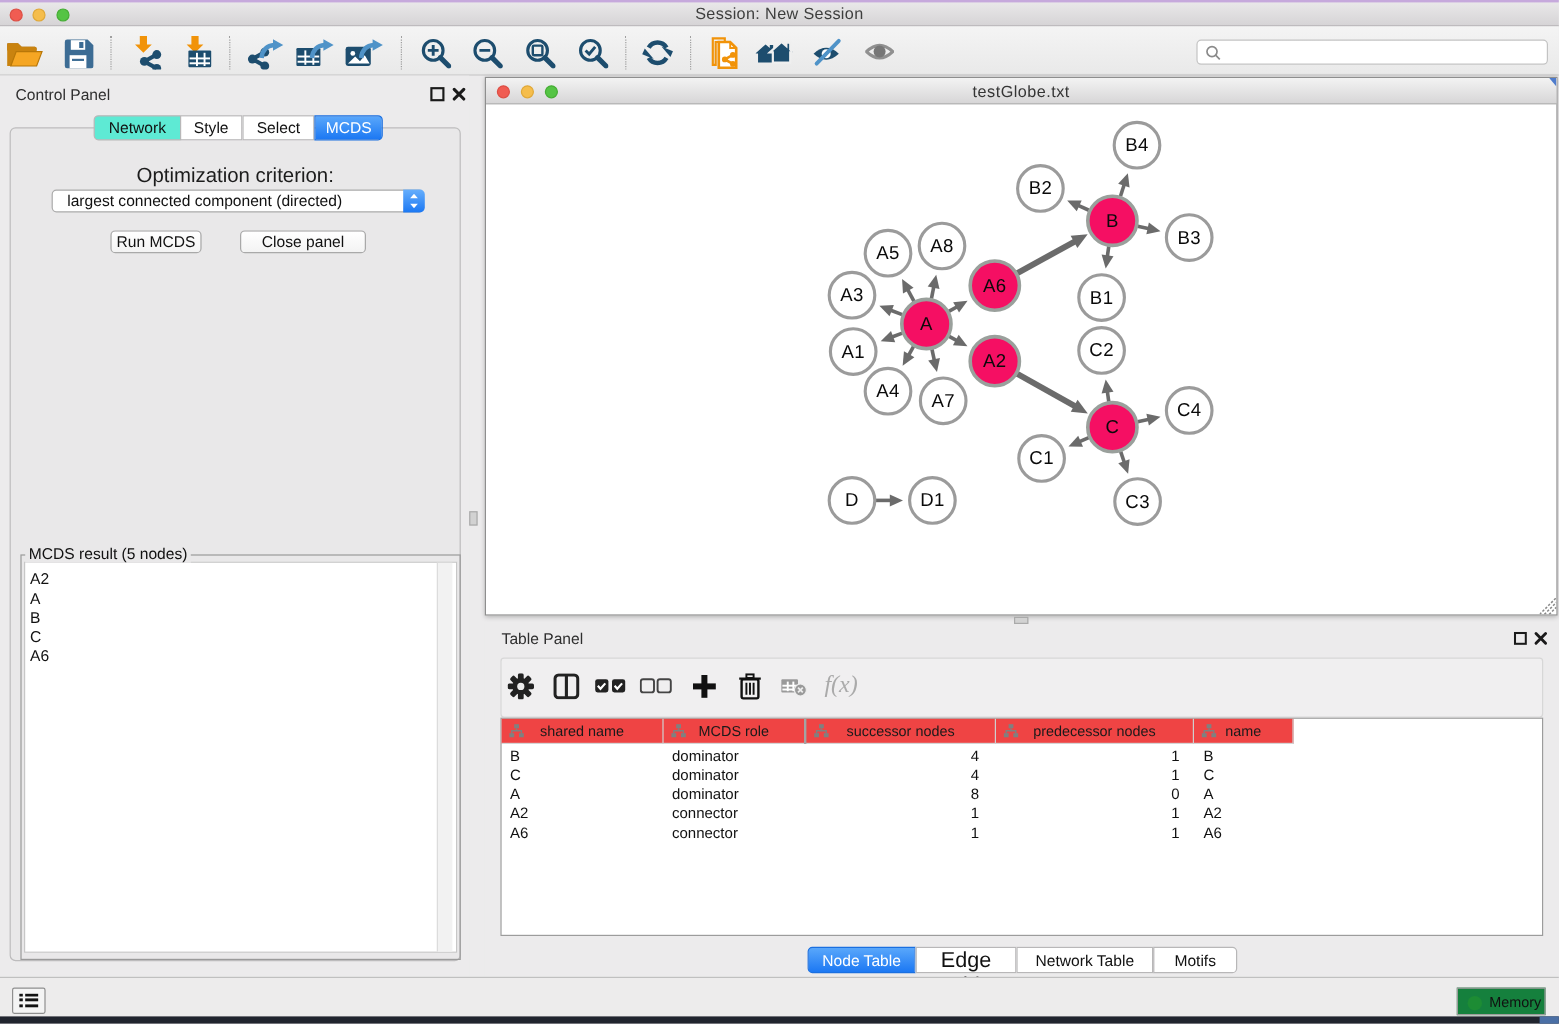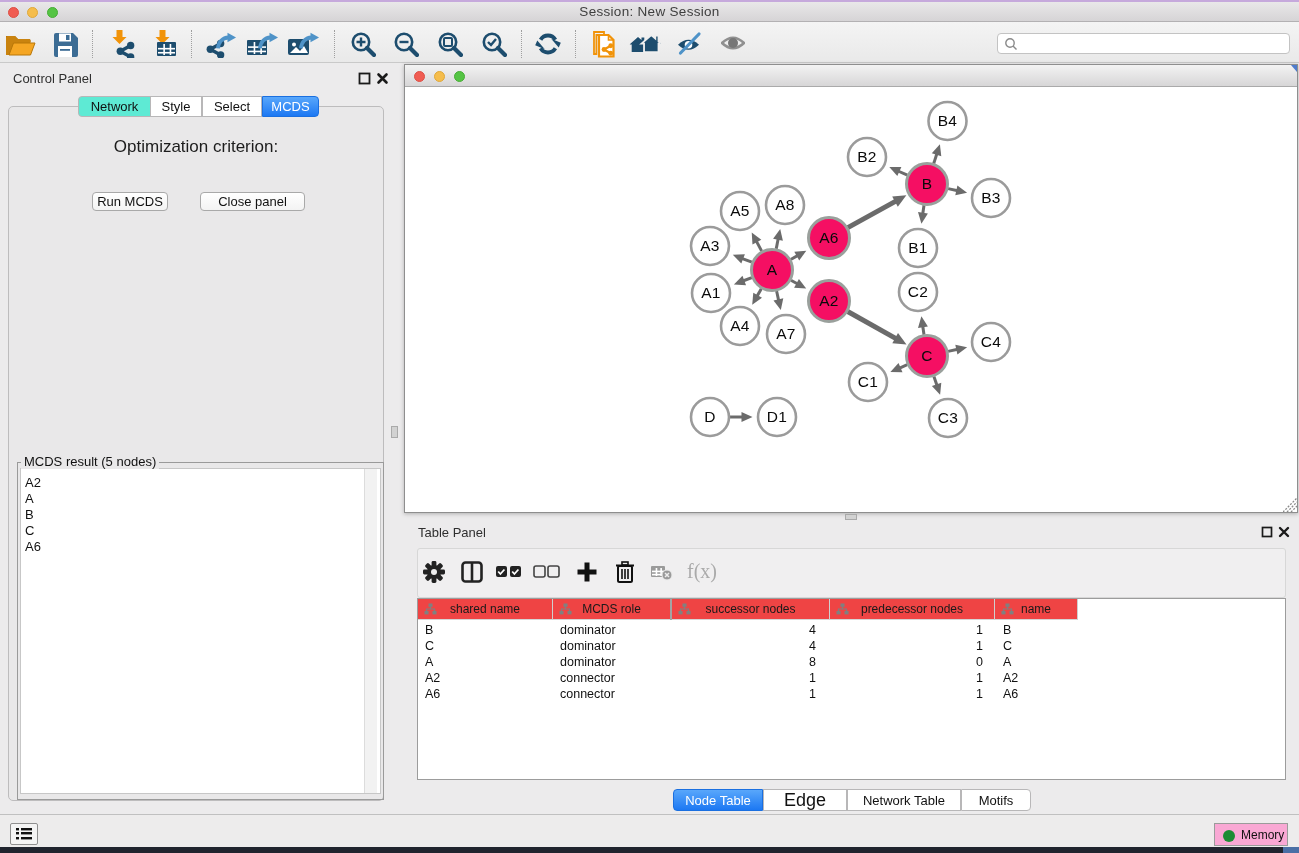--- a/index.html
+++ b/index.html
@@ -191,40 +191,50 @@
     </svg>
 <svg class="abs" width="13" height="13" style="left:376px;top:9px">
       <path d="M2.5 2.5 L10.5 10.5 M10.5 2.5 L2.5 10.5" stroke="#1a1a1a" stroke-width="2.6" stroke-linecap="round"></path>
     </svg>
 <div class="abs" style="left:8px;top:43px;width:376px;height:695px;background:#e9e8e9;border:1px solid #bdbcbd;border-radius:5px"></div>
 <div class="abs" style="left:78px;top:33px;width:73px;height:21px;background:#5eead4;color:#111;border:1px solid #b8b7b8;border-radius:4px 0 0 4px;margin-left:0px;font-size:13px;text-align:center;line-height:20px">Network</div>
 <div class="abs" style="left:151px;top:33px;width:52px;height:21px;background:#fff;color:#111;border:1px solid #b8b7b8;;margin-left:-1px;font-size:13px;text-align:center;line-height:20px">Style</div>
 <div class="abs" style="left:203px;top:33px;width:60px;height:21px;background:#fff;color:#111;border:1px solid #b8b7b8;;margin-left:-1px;font-size:13px;text-align:center;line-height:20px">Select</div>
 <div class="abs" style="left:263px;top:33px;width:57px;height:21px;background:linear-gradient(#59a7fb,#1c78f3);color:#fff;border:1px solid #1a6fe0;border-radius:0 4px 4px 0;margin-left:-1px;font-size:13px;text-align:center;line-height:20px">MCDS</div>
 <div class="abs" style="left:61px;top:74px;width:270px;text-align:center;font-size:17px;color:#1c1c1c">Optimization criterion:</div>
+<div class="abs" style="left:43px;top:95px;width:310px;height:19px;background:#fff;border:1px solid #ababab;border-radius:4px">
+<div class="abs" style="left:12px;top:1px;font-size:13px;color:#111">largest connected component (directed)</div>
+<div class="abs" style="left:292px;top:-1px;width:18px;height:19px;background:linear-gradient(#66aefc,#1c78f3);border-radius:0 4px 4px 0">
+<svg width="18" height="19">
+          <path d="M9 3.5 L12.2 7.2 H5.8 Z" fill="#fff"></path>
+          <path d="M9 15.5 L12.2 11.8 H5.8 Z" fill="#fff"></path>
+        </svg>
+</div>
+    </div>
 <div class="abs" style="left:92px;top:129px;width:76px;height:19px;background:linear-gradient(#fff,#f3f3f3);border:1px solid #a9a9a9;border-radius:4px;font-size:13px;text-align:center;line-height:18px;color:#111">Run MCDS</div>
 <div class="abs" style="left:200px;top:129px;width:105px;height:19px;background:linear-gradient(#fff,#f3f3f3);border:1px solid #a9a9a9;border-radius:4px;font-size:13px;text-align:center;line-height:18px;color:#111">Close panel</div>
 <div class="abs" style="left:17px;top:399px;width:367px;height:338px;border:1px solid #9a9a9a">
 <div class="abs" style="left:2px;top:5px;width:361px;height:326px;background:#fff;border:1px solid #c7c7c7">
 <div class="abs" style="left:4px;top:6px;font-size:13px;color:#111">A2</div>
 <div class="abs" style="left:4px;top:22px;font-size:13px;color:#111">A</div>
 <div class="abs" style="left:4px;top:38px;font-size:13px;color:#111">B</div>
 <div class="abs" style="left:4px;top:54px;font-size:13px;color:#111">C</div>
 <div class="abs" style="left:4px;top:70px;font-size:13px;color:#111">A6</div>
 <div class="abs" style="left:343px;top:0;width:13px;height:324px;background:#f2f2f2;border-left:1px solid #dcdcdc"></div>
 </div>
 <div class="abs" style="left:3px;top:-9px;background:#e9e8e9;padding:0 3px;font-size:13px;color:#111;z-index:5">MCDS result (5 nodes)</div>
 </div>
 </div>
 <div class="abs" style="left:391px;top:426px;width:7px;height:12px;background:#d2d2d2;border:1px solid #aaa"></div>
 <div class="abs" style="left:404px;top:64px;width:894px;height:449px;background:#fff;border:1px solid #8e8e8e;box-shadow:0 1px 4px rgba(0,0,0,0.25)">
 <div class="abs" style="left:0;top:0;width:892px;height:22px;background:linear-gradient(#f3f3f3,#d7d6d7);border-bottom:1px solid #aaa">
 <div class="abs" style="left:8.5px;top:6px;width:11px;height:11px;border-radius:50%;background:#f05c52;border:1px solid #dd4f45"></div>
 <div class="abs" style="left:28.5px;top:6px;width:11px;height:11px;border-radius:50%;background:#f5bd4c;border:1px solid #e0a838"></div>
 <div class="abs" style="left:48.5px;top:6px;width:11px;height:11px;border-radius:50%;background:#55c444;border:1px solid #46ad35"></div>
+<div class="abs" style="left:0;top:4px;width:892px;text-align:center;font-size:13.5px;letter-spacing:0.4px;color:#353535">testGlobe.txt</div>
 </div>
 <svg class="abs" width="6" height="7" style="left:886px;top:0">
       <path d="M0 0 H6 V7 Z" fill="#4f7ccc"></path>
     </svg>
 <svg class="abs" width="14" height="14" style="left:878px;top:433px">
 <line x1="0" y1="14" x2="14" y2="0" stroke="#8a8a8a" stroke-width="1.3" stroke-dasharray="2 1.4"></line>
 <line x1="4" y1="14" x2="14" y2="4" stroke="#8a8a8a" stroke-width="1.3" stroke-dasharray="2 1.4"></line>
 <line x1="8" y1="14" x2="14" y2="8" stroke="#8a8a8a" stroke-width="1.3" stroke-dasharray="2 1.4"></line>
 </svg>
 </div>
@@ -376,21 +386,21 @@
           <rect x="0" y="0" width="14" height="11" rx="1" fill="#9a9a9a"></rect>
           <rect x="4.662" y="2" width="1.6" height="8" fill="#fff"></rect>
           <rect x="9.324" y="2" width="1.6" height="8" fill="#fff"></rect>
           <rect x="1" y="4.62" width="12" height="1.6" fill="#fff"></rect>
           <rect x="1" y="7.81" width="12" height="1.6" fill="#fff"></rect>
         </g>
         <circle cx="16" cy="13" r="5" fill="#9a9a9a" stroke="#ededed" stroke-width="1"></circle>
         <path d="M14 11 l4 4 M18 11 l-4 4" stroke="#ededed" stroke-width="1.5"></path>
       </svg>
     </div>
-<div class="abs" style="left:283px;top:40px;font-family:'Liberation Serif',serif;font-size:20px;color:#aaa">f(x)</div>
+<div class="abs" style="left:283px;top:40px;font-family:'Liberation Serif',serif;font-style:italic;font-size:20px;color:#aaa">f(x)</div>
 <div class="abs" style="left:13px;top:78px;width:869px;height:182px;background:#fff;border:1px solid #9c9c9c">
 <div class="abs" style="left:0;top:0;width:660px;height:21px;background:#ef4444;border-bottom:1px solid #d5d5d5">
 <div class="abs" style="left:0px;top:0;width:135px;height:21px;border-right:1px solid #cfcfcf;text-align:center;font-size:12px;line-height:21px;color:#1a1a1a">shared name</div>
 <div class="abs" style="left:135px;top:0;width:119px;height:21px;border-right:2px solid #a3a3a3;text-align:center;font-size:12px;line-height:21px;color:#1a1a1a">MCDS role</div>
 <div class="abs" style="left:254px;top:0;width:158px;height:21px;border-right:1px solid #cfcfcf;text-align:center;font-size:12px;line-height:21px;color:#1a1a1a">successor nodes</div>
 <div class="abs" style="left:412px;top:0;width:165px;height:21px;border-right:1px solid #cfcfcf;text-align:center;font-size:12px;line-height:21px;color:#1a1a1a">predecessor nodes</div>
 <div class="abs" style="left:577px;top:0;width:83px;height:21px;border-right:1px solid #cfcfcf;text-align:center;font-size:12px;line-height:21px;color:#1a1a1a">name</div>
 <div class="abs" style="left:6px;top:4px">
           <svg width="13" height="12" viewBox="0 0 13 12">
             <rect x="4.5" y="0.5" width="4" height="3.4" fill="#808080"></rect>
@@ -467,19 +477,19 @@
 <div class="abs" style="left:10px;top:8px;width:28px;height:22px;background:#f4f4f4;border:1px solid #8f8f8f;border-radius:2px">
 <svg width="16" height="12" style="position:absolute;left:5px;top:4px">
 <rect x="0" y="0" width="3" height="2.4" fill="#111"></rect>
         <rect x="5" y="0" width="11" height="2.4" fill="#111"></rect>
 <rect x="0" y="4" width="3" height="2.4" fill="#111"></rect>
         <rect x="5" y="4" width="11" height="2.4" fill="#111"></rect>
 <rect x="0" y="9" width="3" height="2.4" fill="#111"></rect>
         <rect x="5" y="9" width="11" height="2.4" fill="#111"></rect>
 </svg>
     </div>
-<div class="abs" style="left:1214px;top:8px;width:74px;height:23px;background:#f9a8d4;border:1px solid #9b9b9b">
+<div class="abs" style="left:1214px;top:8px;width:74px;height:23px;background:#15803d;border:1px solid #9b9b9b">
 <div class="abs" style="left:8px;top:5.5px;width:12px;height:12px;border-radius:50%;background:#1d8c34"></div>
 <div class="abs" style="left:26px;top:4px;font-size:12px;color:#111">Memory</div>
 </div>
   </div>
 <div class="abs" style="left:0;top:847px;width:1299px;height:6px;background:#20242e">
 <div class="abs" style="left:1283px;top:0;width:16px;height:6px;background:#4a6fa5"></div>
 </div>
 </body></html>

